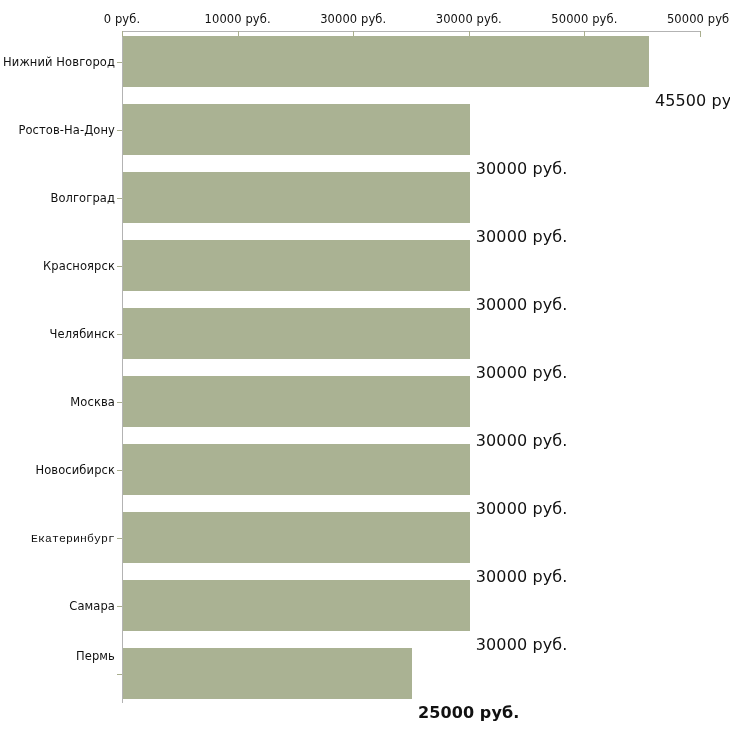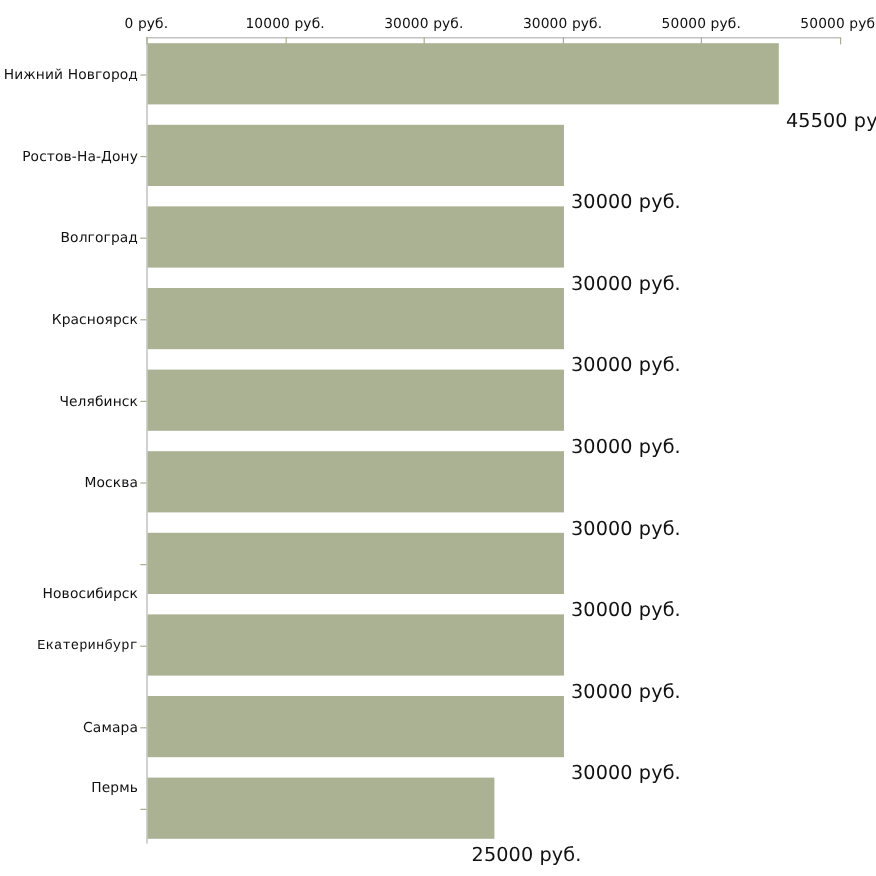--- a/index.html
+++ b/index.html
@@ -120,21 +120,21 @@
       <div class="ytick-label" style="top: 129.5px; margin-left: 16px;">Ростов-На-Дону</div>
       <div class="ytick" style="top: 198px;"></div>
       <div class="ytick-label" style="top: 197.5px;">Волгоград</div>
       <div class="ytick" style="top: 266px;"></div>
       <div class="ytick-label" style="top: 265.5px;">Красноярск</div>
       <div class="ytick" style="top: 334px;"></div>
       <div class="ytick-label" style="top: 333.5px; margin-left: 40px;">Челябинск</div>
       <div class="ytick" style="top: 402px;"></div>
       <div class="ytick-label" style="top: 401.5px;">Москва</div>
       <div class="ytick" style="top: 470px;"></div>
-      <div class="ytick-label" style="top: 469.5px; margin-top: 24px;">Новосибирск</div>
+      <div class="ytick-label" style="top: 469.5px;">Новосибирск</div>
       <div class="ytick" style="top: 538px;"></div>
       <div class="ytick-label" style="top: 537.5px; font-family: Liberation Mono, monospace;">Екатеринбург</div>
       <div class="ytick" style="top: 606px;"></div>
       <div class="ytick-label" style="top: 605.5px;">Самара</div>
       <div class="ytick" style="top: 674px;"></div>
       <div class="ytick-label" style="top: 656px;">Пермь</div>
     </div>
 
   <div id="bars-layer">
       <div class="bar" style="top: 36px; width: 525.98px; height: 51px; background: rgb(170, 178, 147);"></div>
@@ -149,16 +149,16 @@
       <div class="bar-value" style="left: 475.8px; top: 333.5px;">30000 руб.</div>
       <div class="bar" style="top: 376px; width: 346.8px; height: 51px; background: rgb(170, 178, 147);"></div>
       <div class="bar-value" style="left: 475.8px; top: 401.5px;">30000 руб.</div>
       <div class="bar" style="top: 444px; width: 346.8px; height: 51px; background: rgb(170, 178, 147);"></div>
       <div class="bar-value" style="left: 475.8px; top: 469.5px;">30000 руб.</div>
       <div class="bar" style="top: 512px; width: 346.8px; height: 51px; background: rgb(170, 178, 147);"></div>
       <div class="bar-value" style="left: 475.8px; top: 537.5px;">30000 руб.</div>
       <div class="bar" style="top: 580px; width: 346.8px; height: 51px; background: rgb(170, 178, 147);"></div>
       <div class="bar-value" style="left: 475.8px; top: 605.5px;">30000 руб.</div>
       <div class="bar" style="top: 648px; width: 289px; height: 51px; background: rgb(170, 178, 147);"></div>
-      <div class="bar-value" style="left: 393px; top: 673.5px;">25000 руб.</div>
+      <div class="bar-value" style="left: 418px; top: 673.5px; font-weight: bold;">25000 руб.</div>
     </div>
 
 </div>
 
 </body></html>

